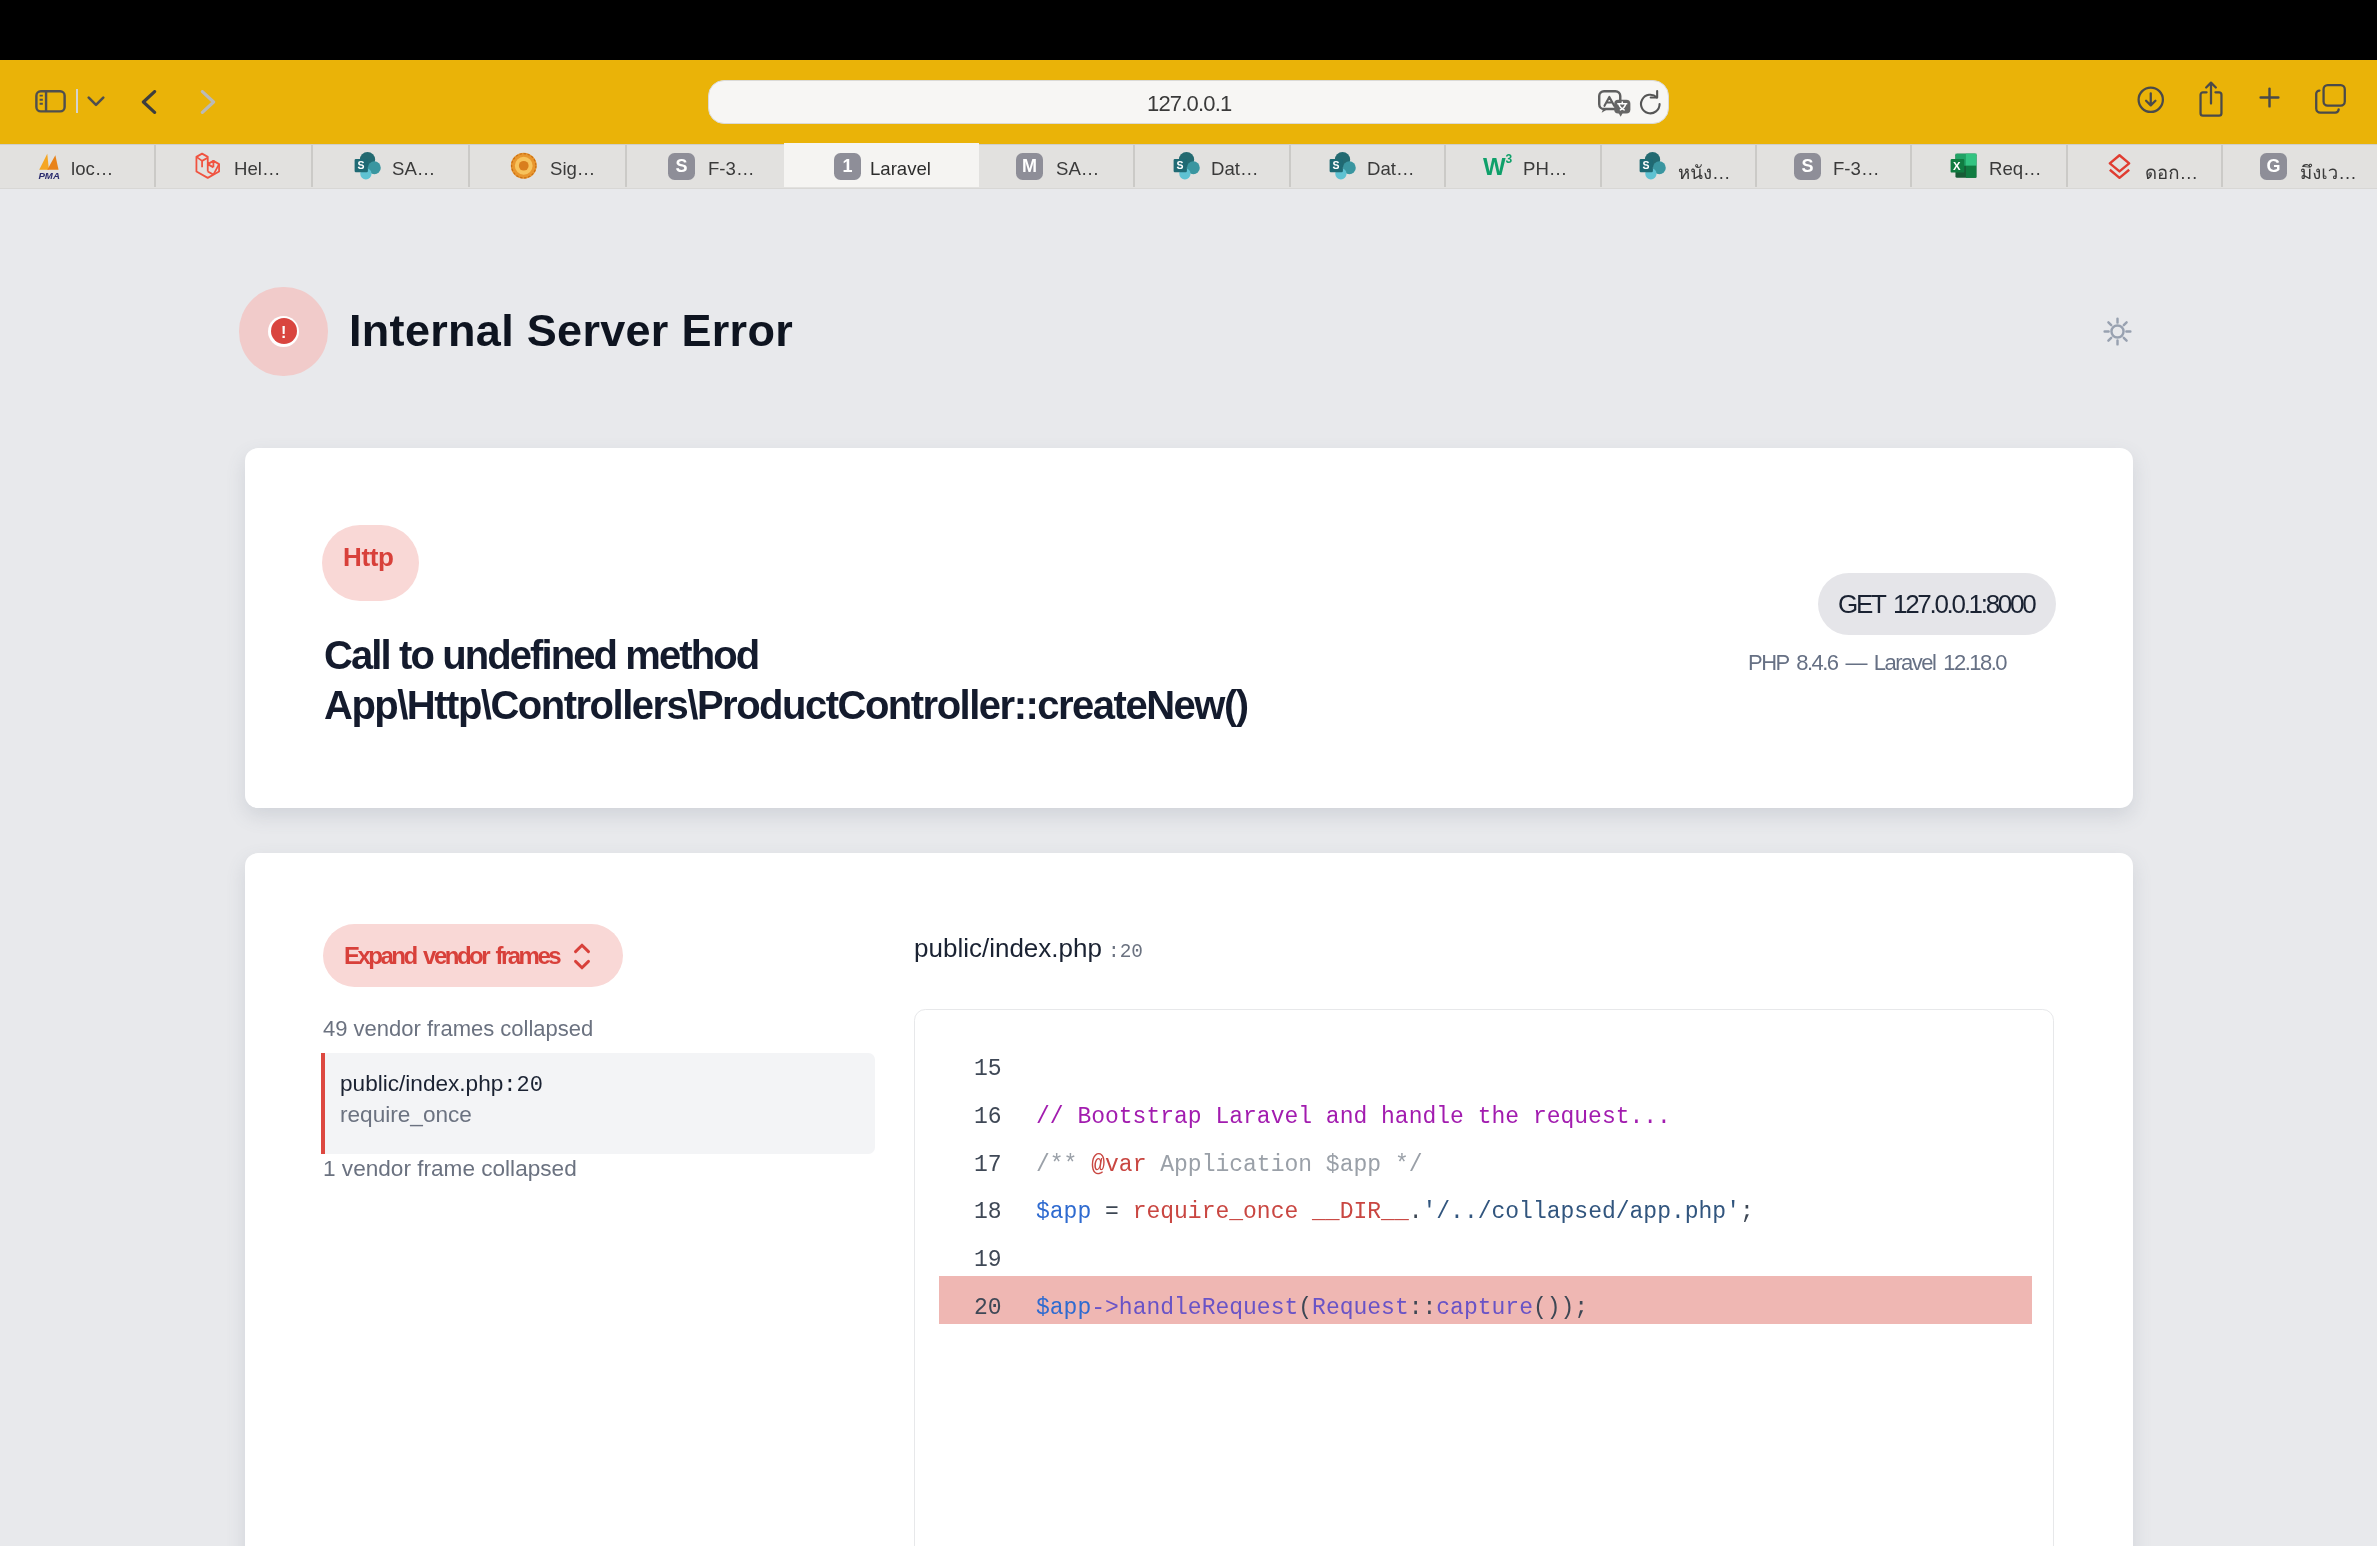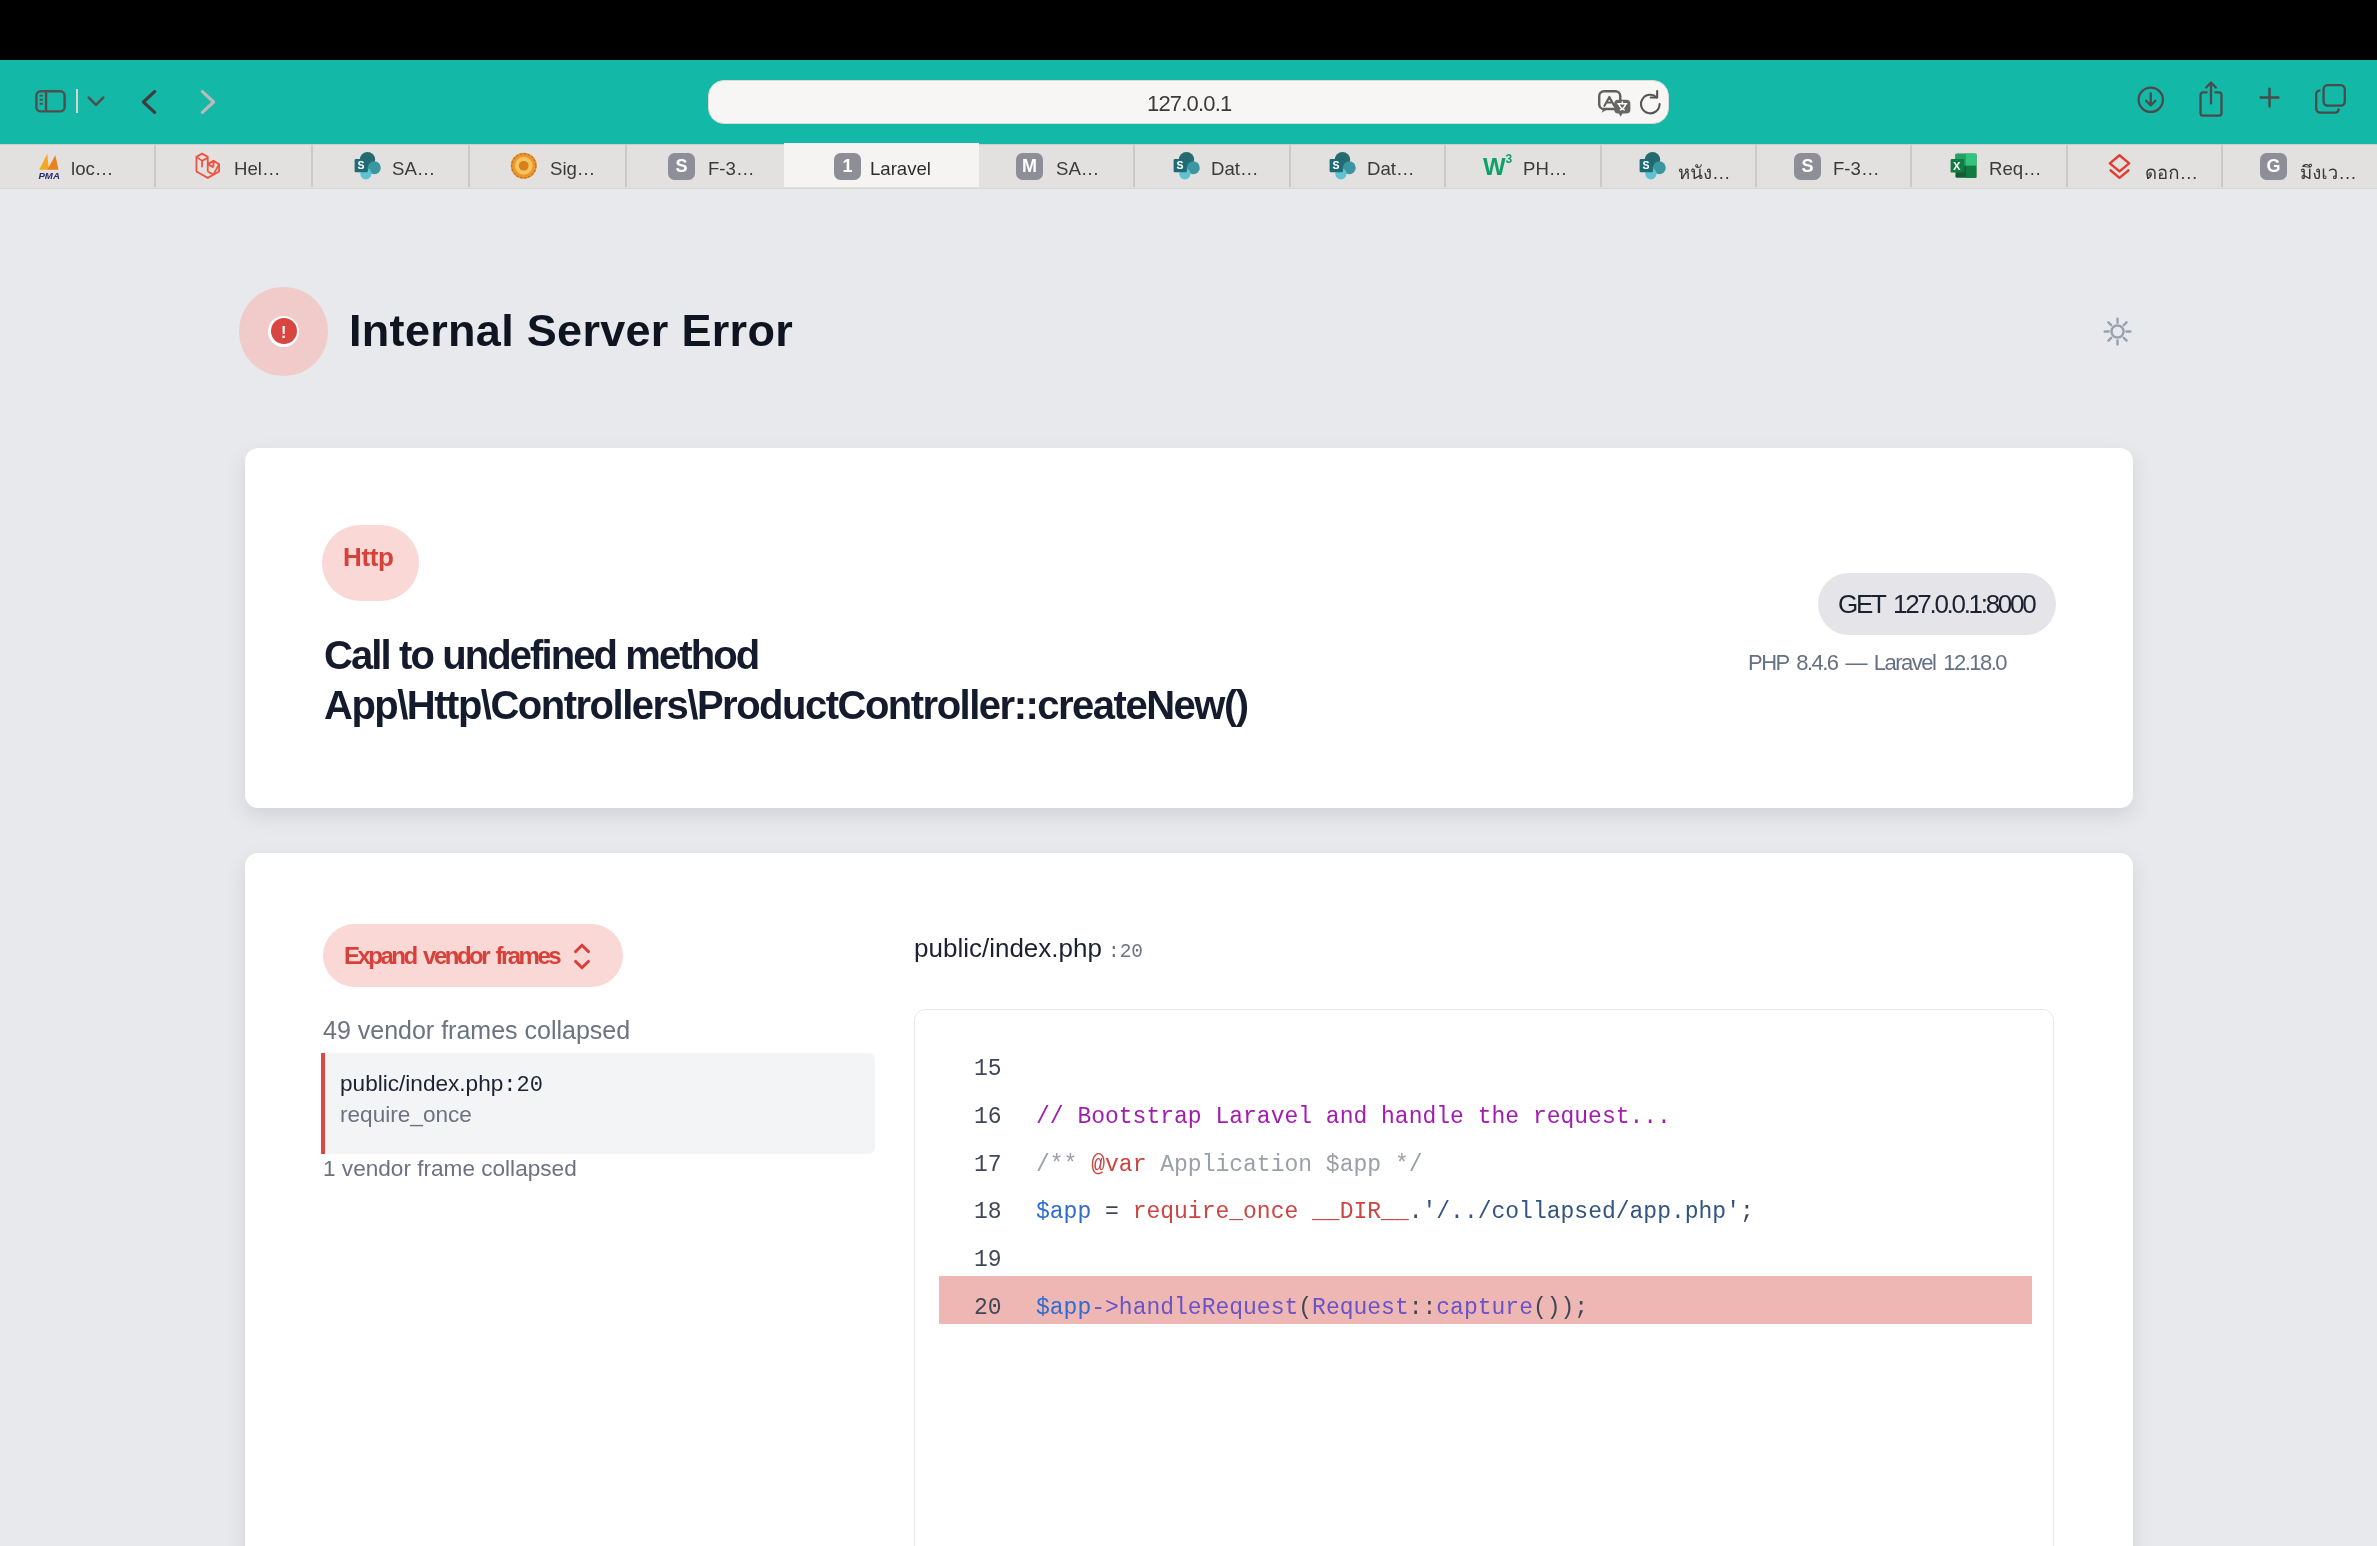--- a/index.html
+++ b/index.html
@@ -3,21 +3,21 @@
 <meta charset="utf-8">
 <style>
 *{margin:0;padding:0;box-sizing:border-box}
 html,body{width:2377px;height:1546px;overflow:hidden}
 body{position:relative;font-family:"Liberation Sans",sans-serif;background:#e8e9ec}
 .abs{position:absolute}
 .t{position:absolute;white-space:pre;line-height:1}
 .mono{font-family:"Liberation Mono",monospace}
 
 #menubar{position:absolute;left:0;top:0;width:2377px;height:60px;background:#000}
-#toolbar{position:absolute;left:0;top:60px;width:2377px;height:84px;background:#14b8a6}
+#toolbar{position:absolute;left:0;top:60px;width:2377px;height:84px;background:#eab308}
 #tabstrip{position:absolute;left:0;top:144px;width:2377px;height:45px;background:#e2e1df;border-top:1.6px solid #cfcecb;border-bottom:1.6px solid #d8d7d5}
 .tabsep{position:absolute;top:0;width:1.6px;height:42px;background:#cbcac7}
 .tablabel{position:absolute;font-size:18.6px;color:#3a3a3a;top:13px;white-space:nowrap}
 #activetab{position:absolute;left:784px;top:-1.6px;width:195px;height:44px;background:#f5f4f2}
 .favsq{position:absolute;width:27px;height:27px;border-radius:6.5px;background:#8e8e98;color:#fff;font-weight:700;font-size:18px;text-align:center;line-height:27px;top:8px}
 #addrbar{position:absolute;left:708px;top:20px;width:961px;height:44px;background:#f7f6f4;border:1.6px solid #dbdad7;border-radius:16px}
 
 #page{position:absolute;left:0;top:189px;width:2377px;height:1357px;background:#e8e9ec;overflow:hidden}
 .card{position:absolute;left:245px;width:1888px;background:#fff;border-radius:13px;box-shadow:0 8px 19.4px rgba(90,100,120,.16)}
 #card1{top:259px;height:360px}
@@ -202,21 +202,21 @@
 
   <div class="card" id="card2">
     <div id="codebox"></div>
   </div>
   <div class="badge" style="left:323px;top:735px;width:300px;height:63px"></div>
   <div class="t" style="left:344px;top:755px;font-size:24px;font-weight:700;color:#d8403a;letter-spacing:-2.5px;word-spacing:3.2px">Expand vendor frames</div>
   <svg class="abs" style="left:565px;top:752px" width="34" height="31" viewBox="0 0 42 38">
       <path d="M13 13 L21 5 L29 13" fill="none" stroke="#d8403a" stroke-width="3.6" stroke-linecap="round" stroke-linejoin="round"></path>
       <path d="M13 25 L21 33 L29 25" fill="none" stroke="#d8403a" stroke-width="3.6" stroke-linecap="round" stroke-linejoin="round"></path>
     </svg>
-  <div class="t" style="left:323px;top:829px;font-size:25px;color:#6b7280">49 vendor frames collapsed</div>
+  <div class="t" style="left:323px;top:829px;font-size:22px;color:#6b7280">49 vendor frames collapsed</div>
   <div class="abs" style="left:321px;top:864px;width:4px;height:101px;background:#dd4840"></div>
   <div class="abs" style="left:325px;top:864px;width:550px;height:101px;background:#f3f4f6;border-radius:0 6.5px 6.5px 0"></div>
   <div class="t" style="left:340px;top:884px;font-size:22.6px;color:#1a2232">public/index.php<span class="mono" style="font-size:22px">:20</span></div>
   <div class="t" style="left:340px;top:915px;font-size:22.6px;color:#6b7280">require_once</div>
   <div class="t" style="left:323px;top:969px;font-size:22.6px;color:#6b7280">1 vendor frame collapsed</div>
 
   <div class="t" style="left:914px;top:746px;font-size:26px;color:#1a2232">public/index.php</div>
   <div class="t mono" style="left:1108px;top:754px;font-size:19.4px;color:#6b7280">:20</div>
 
   <div class="abs" style="left:939px;top:1087px;width:1093px;height:48px;background:#efb7b3"></div>

